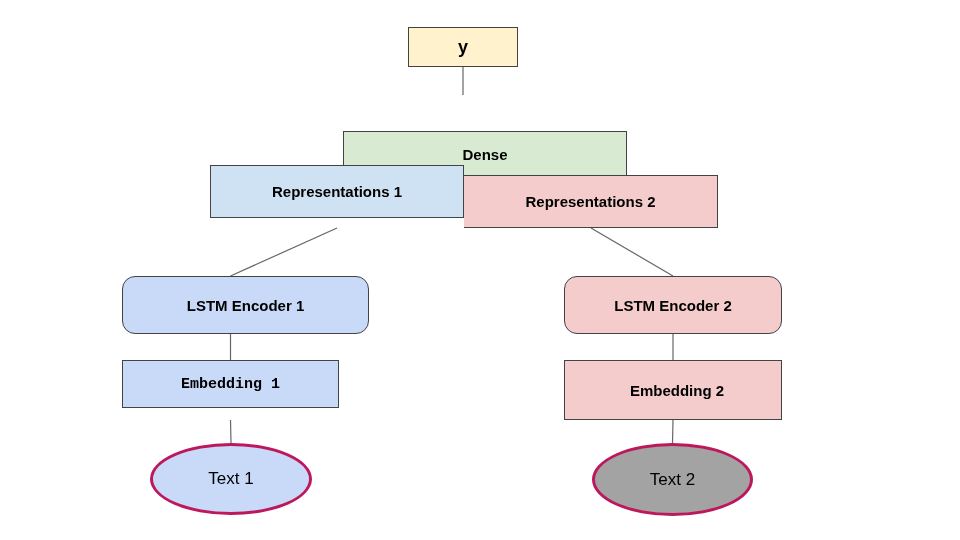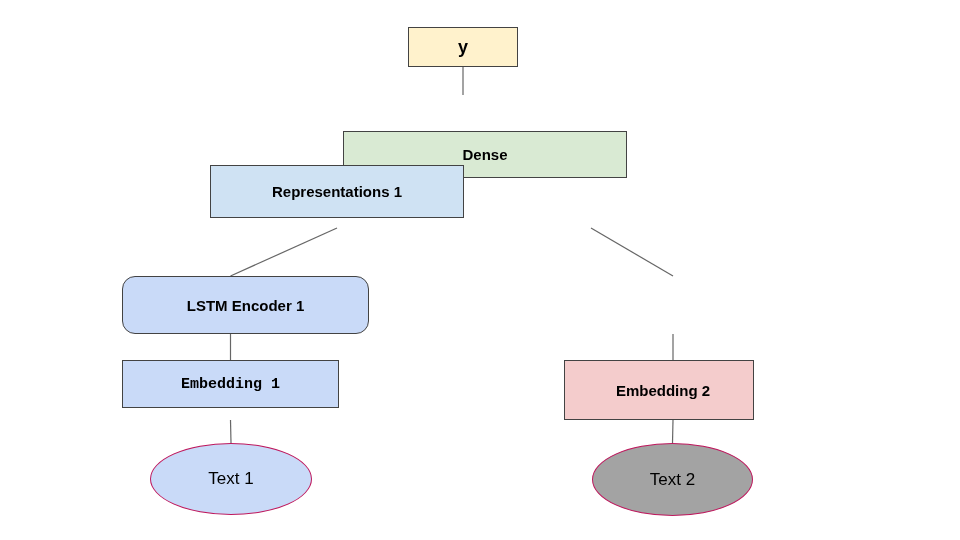--- a/index.html
+++ b/index.html
@@ -15,23 +15,23 @@
     border:1px solid #434343;color:#000000;
     font-weight:bold;font-size:15px;text-align:center;
   }
   .n-y{left:408px;top:27px;width:110px;height:40px;background:#fff2cc;font-size:18px;}
   .n-dense{left:343px;top:111px;width:284px;height:47px;background:#d9ead3;margin-top:20px;}
   .n-rep1{left:210px;top:165px;width:254px;height:53px;background:#cfe2f3;}
   .n-rep2{left:464px;top:175px;width:254px;height:53px;background:#f4cccc;border-left:none;}
   .n-lstm1{left:122px;top:276px;width:247px;height:58px;background:#c9daf8;border-radius:13px;}
   .n-lstm2{left:564px;top:276px;width:218px;height:58px;background:#f4cccc;border-radius:13px;}
   .n-emb1{left:122px;top:360px;width:217px;height:48px;background:#c9daf8;font-family:Liberation Mono, monospace;}
-  .n-emb2{left:564px;top:360px;width:190px;height:60px;background:#f4cccc;padding-left:8px;}
+  .n-emb2{left:564px;top:360px;width:218px;height:60px;background:#f4cccc;padding-left:8px;}
   .ellipse{
-    border-radius:50%;border:1px solid #be185d;
+    border-radius:50%;border:3px solid #be185d;
     font-weight:400;font-size:17px;
   }
   .n-text1{left:150px;top:443px;width:162px;height:72px;background:#c9daf8;}
   .n-text2{left:592px;top:443px;width:161px;height:73px;background:#a3a3a3;}
 </style>
 </head>
 <body>
 
 <div class="canvas">
 
@@ -43,19 +43,21 @@
     <line x1="591" y1="228" x2="673" y2="276"></line>
     <line x1="230.5" y1="334" x2="230.5" y2="360"></line>
     <line x1="673" y1="334" x2="673" y2="360"></line>
     <line x1="230.5" y1="420" x2="231" y2="443"></line>
     <line x1="673" y1="420" x2="672.5" y2="443"></line>
   </svg>
 
   <div class="node n-y">y</div>
   <div class="node n-dense">Dense</div>
   <div class="node n-rep1">Representations 1</div>
+  <div class="node n-rep2">Representations 2</div>
   <div class="node n-lstm1">LSTM Encoder 1</div>
+  <div class="node n-lstm2">LSTM Encoder 2</div>
   <div class="node n-emb1">Embedding 1</div>
   <div class="node n-emb2">Embedding 2</div>
   <div class="node ellipse n-text1">Text 1</div>
   <div class="node ellipse n-text2">Text 2</div>
 
 </div>
 
 </body></html>

